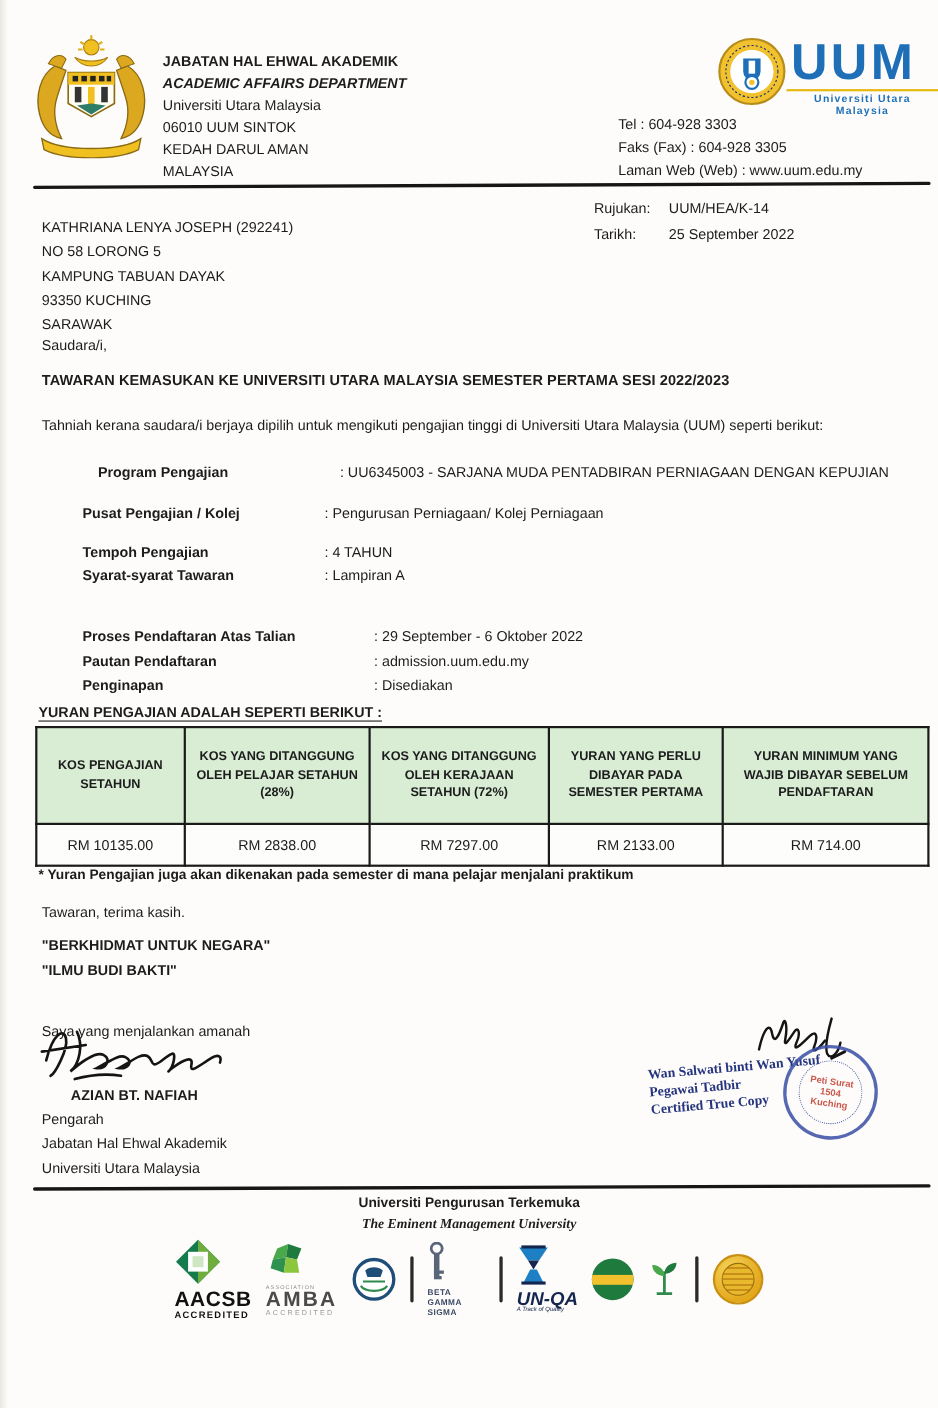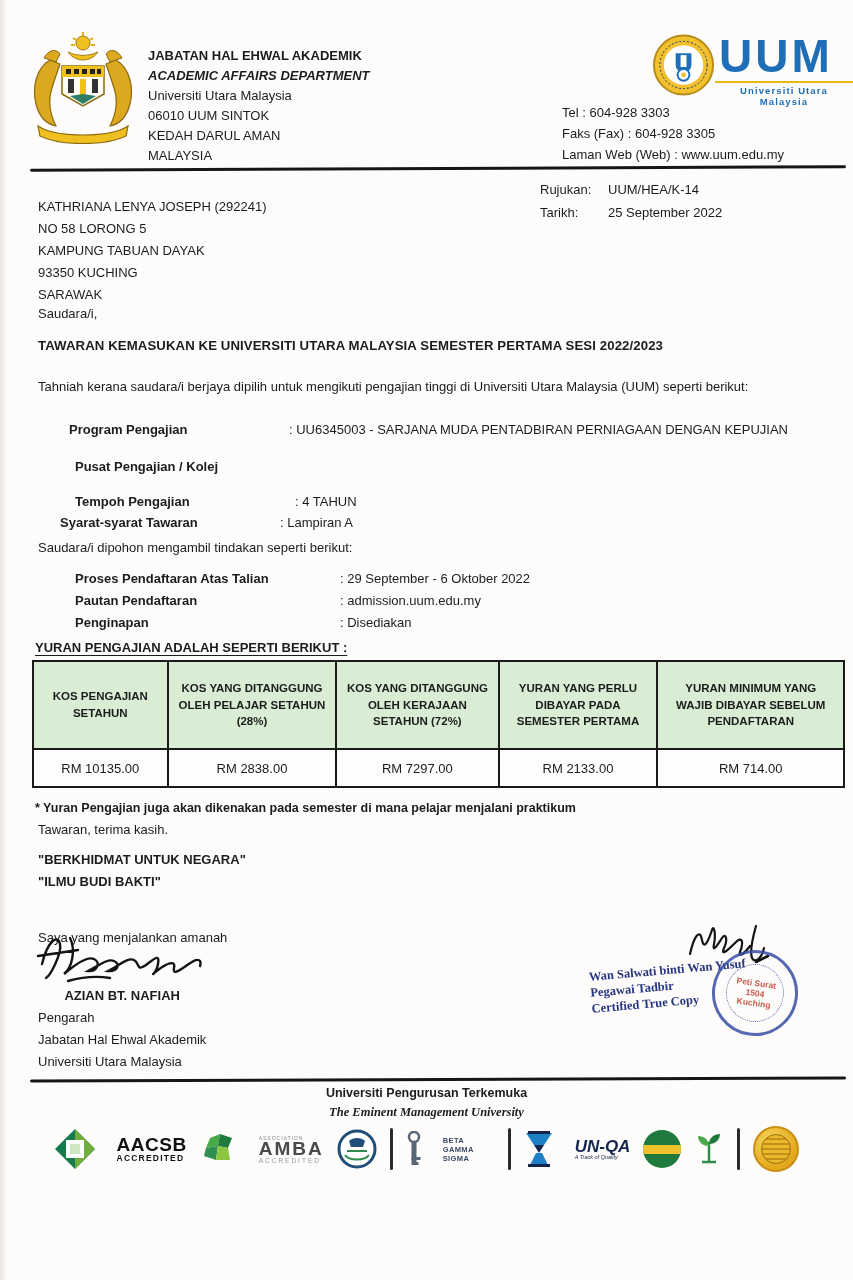--- a/index.html
+++ b/index.html
@@ -41,21 +41,21 @@
   .act .lab { flex:0 0 265px; }
 
   .action-intro { left:38px; top:540px; font-size:13px; }
 
   .fees-title { left:35px; top:640px; font-size:13px; font-weight:bold; text-decoration:underline; text-underline-offset:3px; }
   .fees-table { left:32px; top:660px; width:813px; border-collapse:collapse; table-layout:fixed; }
   .fees-table th, .fees-table td { border:2.5px solid #1a1a1a; text-align:center; vertical-align:middle; }
   .fees-table th { background:#d8edd4; font-size:11.5px; font-weight:bold; line-height:1.45; padding:12px 8px; height:88px; }
   .fees-table td { font-size:13px; padding:10px 4px; height:38px; background:#fdfdfb; }
   .c0{width:16.6%;} .c1{width:20.8%;} .c2{width:20.0%;} .c3{width:19.6%;} .c4{width:23.0%;}
-  .fees-note { left:35px; top:788px; font-size:12.5px; font-weight:bold;margin-top:13px; }
+  .fees-note { left:35px; top:788px; font-size:12.5px; font-weight:bold; }
 
   .thanks { left:38px; top:822px; font-size:13px; }
   .motto { left:38px; font-size:13px; font-weight:bold; }
   .preamble { left:38px; top:906px; font-size:13px;margin-top:24px; }
 
   .sig-left { left:34px; top:924px; }
   .signer { left:38px; font-size:13px; line-height:22px; }
   .signer .b { font-weight:bold;text-align:center; }
 
   .stamp-sig { left:682px; top:912px; }
@@ -64,21 +64,21 @@
           display:flex; align-items:center; justify-content:center; transform:rotate(8deg); opacity:0.85; }
   .seal-inner { width:58px; height:58px; border:1.5px dotted #3a4fa5; border-radius:50%;
           display:flex; flex-direction:column; align-items:center; justify-content:center; }
   .seal-inner div { font-size:8.5px; font-weight:bold; color:#c23b2e; line-height:10px; text-align:center; }
 
   .rule-bottom { left:30px; width:816px; top:1078px; transform:rotate(-0.2deg); }
   .tagline-my { left:0; top:1086px; width:853px; text-align:center; font-size:12.5px; font-weight:bold; }
   .tagline-en { left:0; top:1105px; width:853px; text-align:center; font-size:12.5px; font-weight:bold; font-style:italic; font-family:"Liberation Serif", serif; }
 
   .logos { left:0; top:1126px; width:853px; display:flex; align-items:center; justify-content:center; gap:13px; }
-  .logo-item { display:flex; align-items:center; gap:21px; }
+  .logo-item { display:flex; gap:5px;flex-direction:column; }
   .aacsb-text { font-size:19px; font-weight:800; letter-spacing:0.5px; color:#111; line-height:17px; }
   .aacsb-sub { font-size:8.5px; font-weight:bold; letter-spacing:1.2px; color:#111; }
   .amba-top { font-size:5px; letter-spacing:1px; color:#8a8a8a; }
   .amba-text { font-size:19px; font-weight:bold; color:#4a4a4a; letter-spacing:2px; line-height:16px; }
   .amba-sub { font-size:6.5px; letter-spacing:2px; color:#9a9a9a; }
   .bgs-text { width:52px; font-size:7.5px; font-weight:bold; color:#3d4a66; line-height:9px; letter-spacing:0.4px; }
   .aunqa-text { font-size:17px; font-weight:800; font-style:italic; color:#14264d; line-height:15px; }
   .aunqa-sub { font-size:5.5px; font-style:italic; color:#14264d; }
   .divider { width:3px; height:42px; background:#2a2a2a; border-radius:2px; }
   .mqa { width:38px; height:38px; border-radius:50%; background:#1f7a3d; position:relative; overflow:hidden; }
@@ -177,37 +177,37 @@
     <div>NO 58 LORONG 5</div>
     <div>KAMPUNG TABUAN DAYAK</div>
     <div>93350 KUCHING</div>
     <div>SARAWAK</div>
   </div>
 
   <div class="abs salutation">Saudara/i,</div>
   <div class="abs subject">TAWARAN KEMASUKAN KE UNIVERSITI UTARA MALAYSIA SEMESTER PERTAMA SESI 2022/2023</div>
   <div class="abs intro">Tahniah kerana saudara/i berjaya dipilih untuk mengikuti pengajian tinggi di Universiti Utara Malaysia (UUM) seperti berikut:</div>
 
-  <div class="abs kv" style="left:69px; top:420px;">
+  <div class="abs kv" style="left:89px; top:420px;">
     <span class="lab">Program Pengajian</span>
     <span class="val">: UU6345003 - SARJANA MUDA PENTADBIRAN PERNIAGAAN DENGAN KEPUJIAN</span>
   </div>
   <div class="abs kv" style="left:75px; top:457px;">
     <span class="lab">Pusat Pengajian / Kolej</span>
+    <span class="val">: Pengurusan Perniagaan/ Kolej Perniagaan</span>
   </div>
   <div class="abs kv" style="left:75px; top:492px;">
     <span class="lab">Tempoh Pengajian</span>
     <span class="val">: 4 TAHUN</span>
   </div>
-  <div class="abs kv" style="left:60px; top:513px;justify-content:center;">
+  <div class="abs kv" style="left:75px; top:513px;justify-content:center;">
     <span class="lab">Syarat-syarat Tawaran</span>
     <span class="val">: Lampiran A</span>
   </div>
 
-  <div class="abs action-intro">Saudara/i dipohon mengambil tindakan seperti berikut:</div>
 
   <div class="abs kv act" style="left:75px; top:569px;justify-content:space-between;">
     <span class="lab">Proses Pendaftaran Atas Talian</span>
     <span class="val">: 29 September - 6 Oktober 2022</span>
   </div>
   <div class="abs kv act" style="left:75px; top:591px;">
     <span class="lab">Pautan Pendaftaran</span>
     <span class="val">: admission.uum.edu.my</span>
   </div>
   <div class="abs kv act" style="left:75px; top:613px;">

